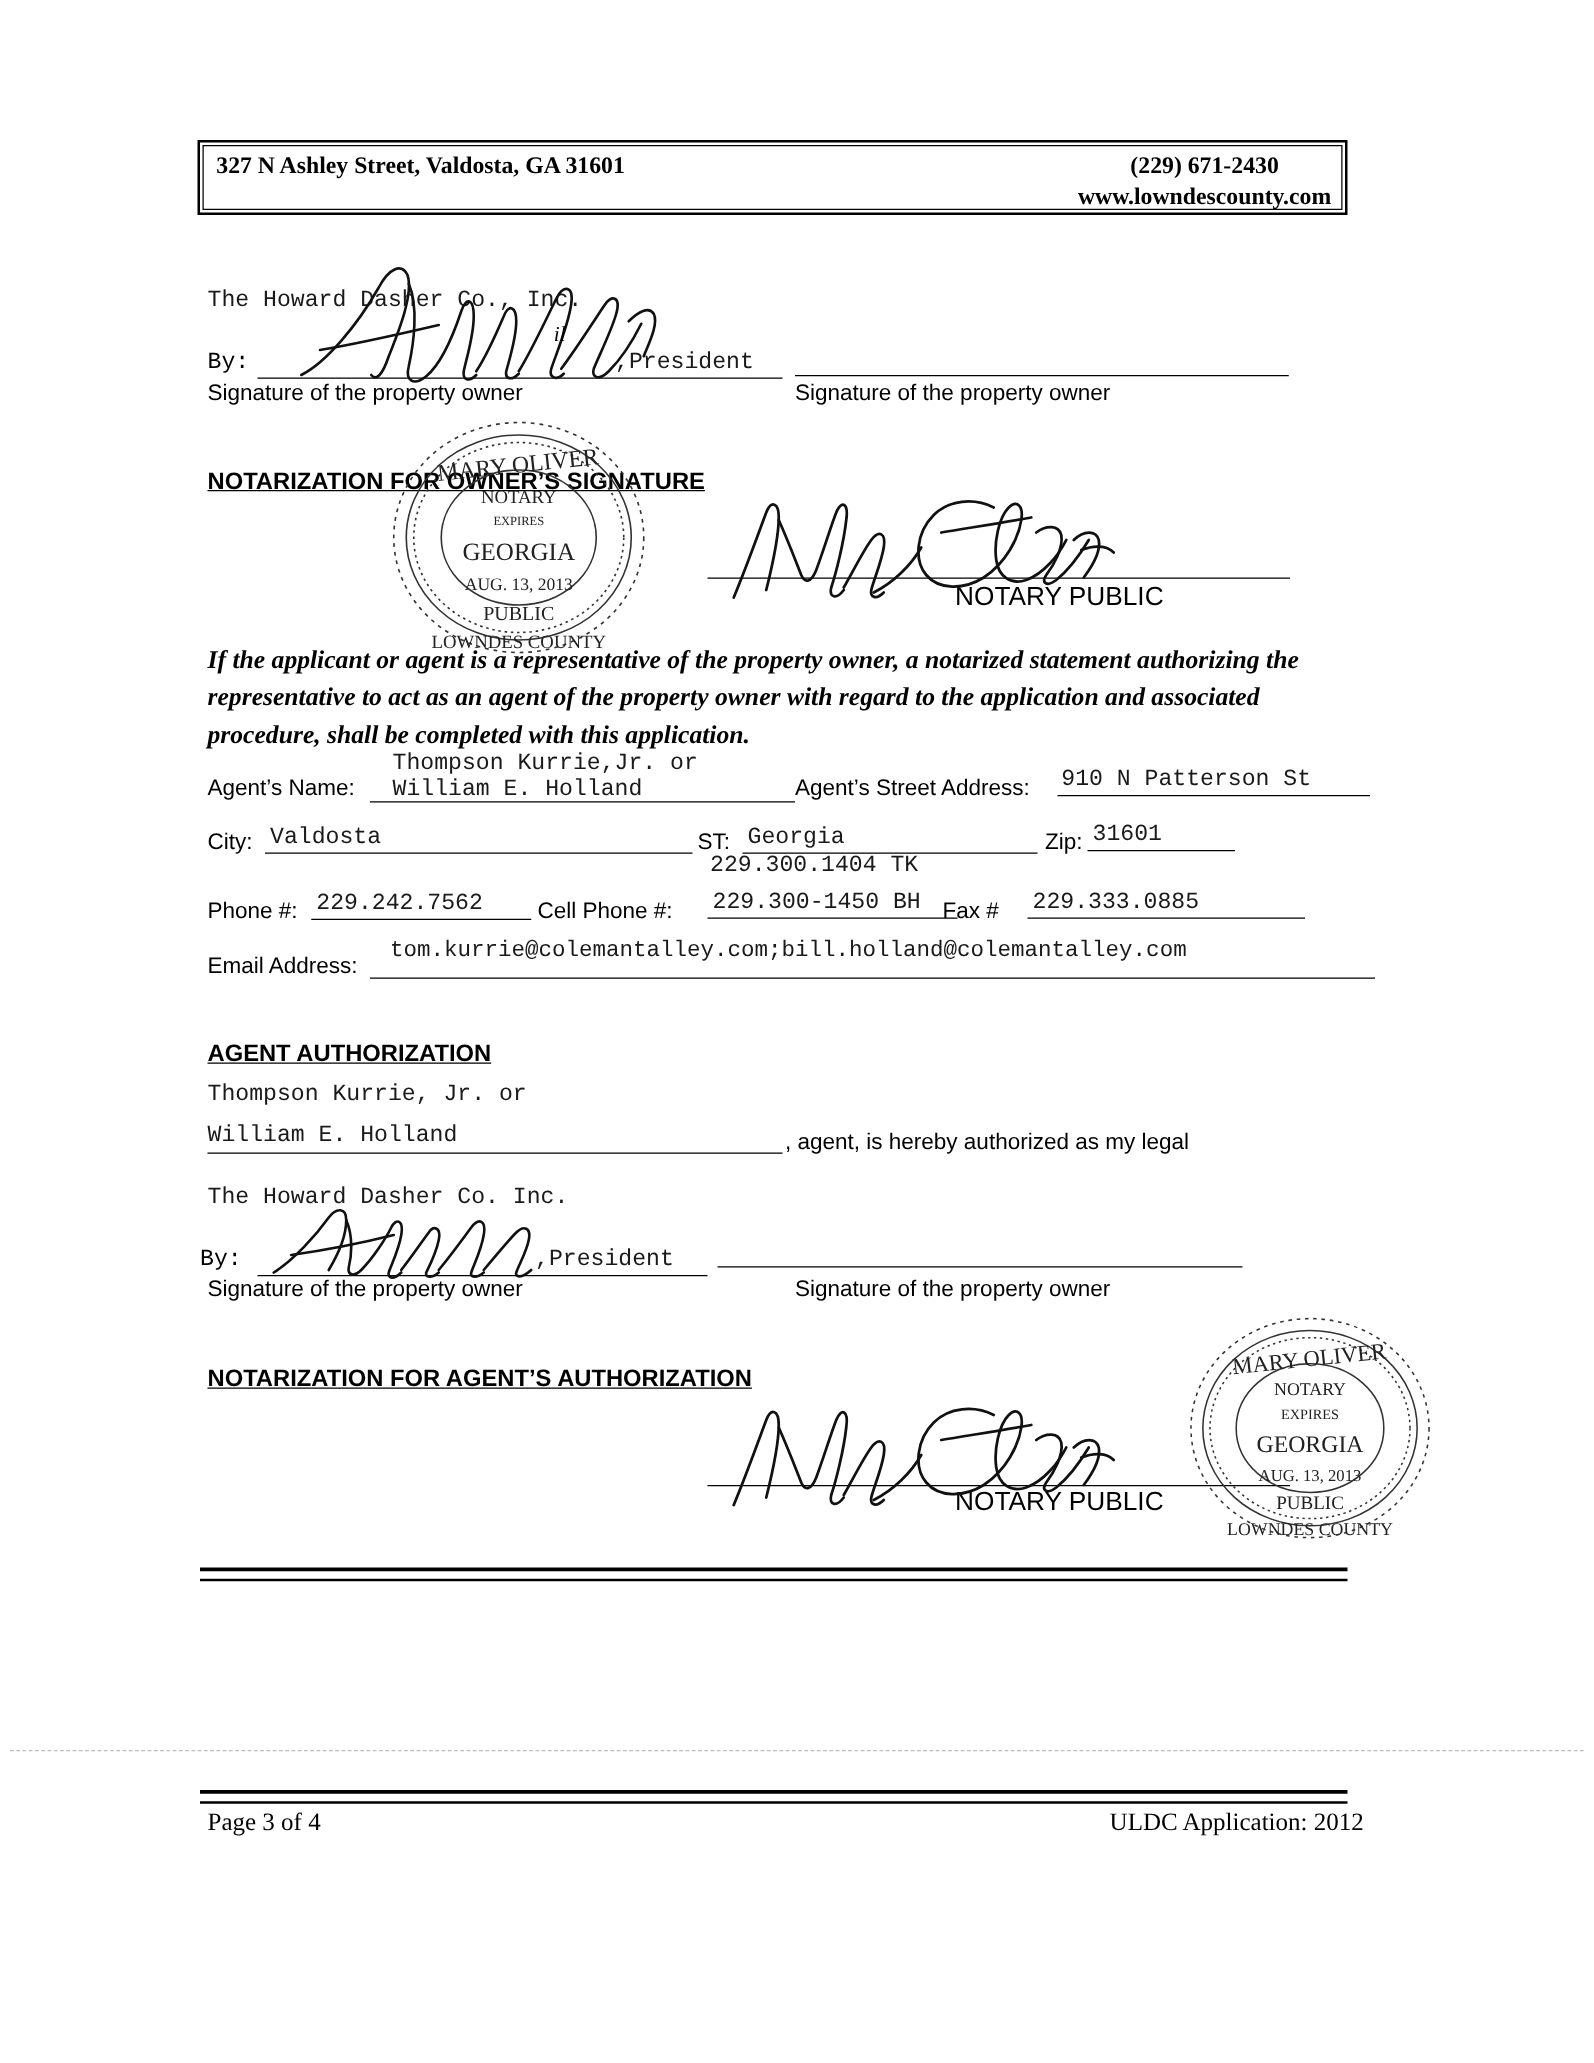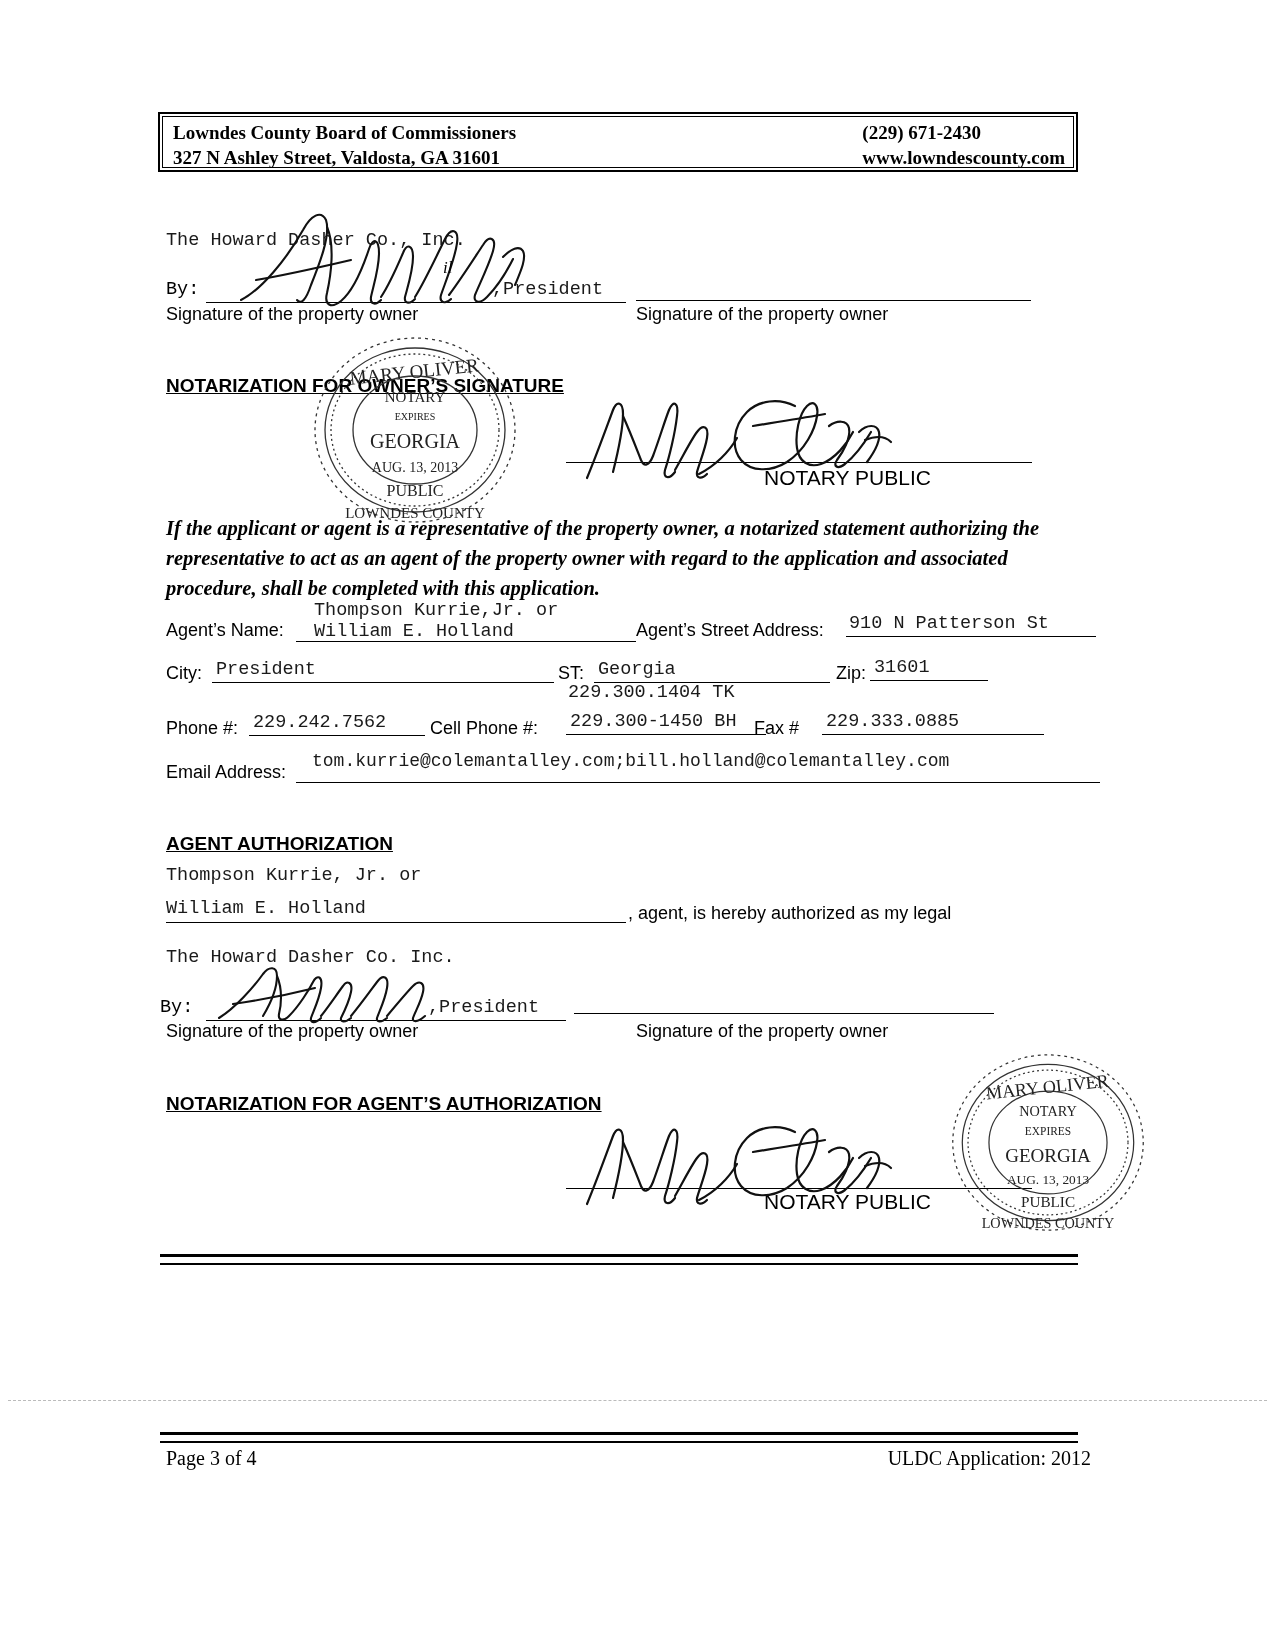--- a/index.html
+++ b/index.html
@@ -46,21 +46,21 @@
     font-family: "Liberation Serif", serif;
     font-weight: bold;
     font-size: 19px;
     line-height: 25px;
     white-space: nowrap;
   }
   .header-right {
     position: absolute;
     right: 8px;
     top: 3px;
-    text-align: left;
+    text-align: center;
     font-family: "Liberation Serif", serif;
     font-weight: bold;
     font-size: 19px;
     line-height: 25px;
     white-space: nowrap;
   }
 
   
   .hl {
     position: absolute;
@@ -143,21 +143,20 @@
   }
 </style>
 </head>
 <body>
 
 <div class="page">
 
   <div class="header-box">
     <div class="inner">
       <div class="header-left">
-        <div>Lowndes County Board of Commissioners</div>
         <div>327 N Ashley Street, Valdosta, GA  31601</div>
       </div>
       <div class="header-right">
         <div>(229) 671-2430</div>
         <div>www.lowndescounty.com</div>
       </div>
     </div>
   </div>
 
 
@@ -233,21 +232,21 @@
   <div class="lab" style="left:166px; top:620px;">Agent’s Name:</div>
   <div class="typed" style="left:314px; top:600px;">Thompson Kurrie,Jr. or</div>
   <div class="typed" style="left:314px; top:621px;">William E. Holland</div>
   <div class="rule" style="left:296px; top:641px; width:340px;"></div>
 
   <div class="lab" style="left:636px; top:620px;">Agent’s Street Address:</div>
   <div class="typed" style="left:849px; top:613px;text-align:center;">910 N Patterson St</div>
   <div class="rule" style="left:846px; top:636px; width:250px;"></div>
 
   <div class="lab" style="left:166px; top:663px;">City:</div>
-  <div class="typed" style="left:216px; top:659px;">President</div>
+  <div class="typed" style="left:216px; top:659px;">Valdosta</div>
   <div class="rule" style="left:212px; top:682px; width:342px;"></div>
 
   <div class="lab" style="left:558px; top:663px;">ST:</div>
   <div class="typed" style="left:598px; top:659px;">Georgia</div>
   <div class="rule" style="left:594px; top:682px; width:236px;"></div>
 
   <div class="lab" style="left:836px; top:663px;">Zip:</div>
   <div class="typed" style="left:874px; top:657px;">31601</div>
   <div class="rule" style="left:870px; top:680px; width:118px;"></div>
 

